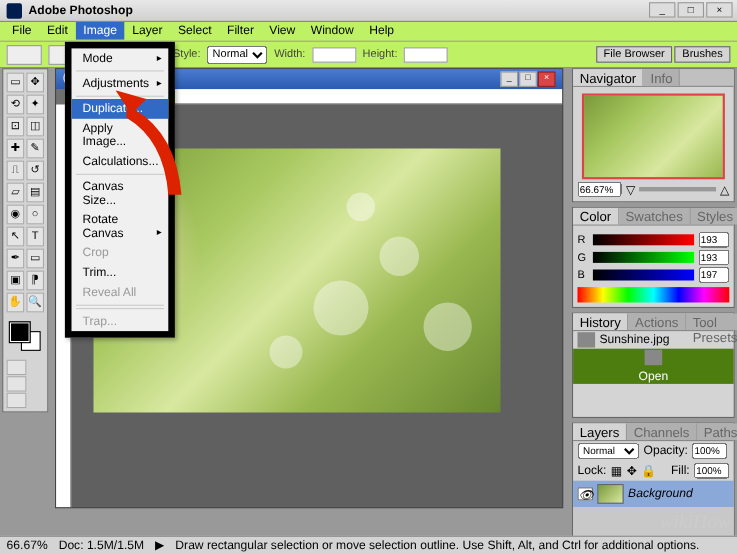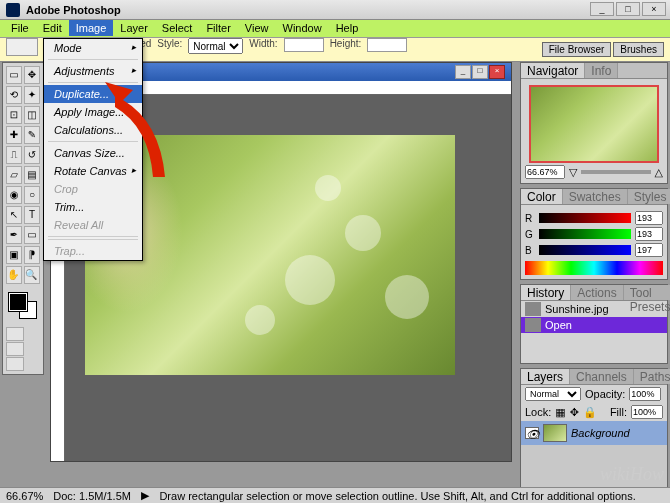--- a/index.html
+++ b/index.html
@@ -5,36 +5,36 @@
 *{margin:0;padding:0;box-sizing:border-box;font-family:Tahoma,Arial,sans-serif;font-size:11px;}
 body{width:670px;height:503px;background:#999;overflow:hidden;position:relative;}
 .titlebar{background:linear-gradient(#e8e8e8,#d0d0d0);height:20px;display:flex;align-items:center;padding:0 6px;border-bottom:1px solid #888;}
 .titlebar .logo{width:14px;height:14px;background:#001d4d;border-radius:2px;margin-right:6px;display:inline-block;}
 .titlebar .ttl{font-weight:bold;}
 .winbtns{position:absolute;right:4px;top:2px;display:flex;gap:2px;}
 .winbtn{width:24px;height:14px;background:#ddd;border:1px solid #999;font-size:9px;text-align:center;line-height:12px;}
 .menubar{background:#bef264;height:18px;display:flex;align-items:flex-start;padding:0 4px;border-bottom:1px solid #999;}
 .menubar span{padding:2px 7px;cursor:default;}
 .menubar span.active{background:#316ac5;color:#fff;}
-.optbar{background:#fef9c3;height:24px;display:flex;padding:0 6px;border-bottom:1px solid #888;gap:6px;}
+.optbar{background:#bef264;height:24px;display:flex;align-items:center;padding:0 6px;border-bottom:1px solid #888;gap:6px;}
 .optbar .sel{width:32px;height:18px;background:#eee;border:1px solid #999;}
 .optbar .chk{width:11px;height:11px;border:1px solid #666;background:#fff;}
 .optbar label{font-size:10px;color:#444;}
 .optbar select{font-size:10px;height:16px;}
 .optbar input[type=text]{width:40px;height:14px;font-size:10px;border:1px solid #999;}
 .workspace{position:absolute;top:62px;left:0;right:0;bottom:16px;background:#999;}
 .toolbox{position:absolute;left:2px;top:0;width:42px;background:#d4d4d4;border:1px solid #666;padding:2px;}
 .toolbox .trow{display:flex;}
 .toolbox .tool{width:18px;height:18px;border:1px solid #aaa;background:#e4e4e4;margin:1px;font-size:10px;text-align:center;line-height:16px;}
 .toolbox .colors{margin-top:6px;height:30px;position:relative;}
 .toolbox .fg{width:18px;height:18px;background:#000;border:1px solid #fff;outline:1px solid #000;position:absolute;left:4px;top:2px;}
 .toolbox .bg{width:18px;height:18px;background:#fff;border:1px solid #000;position:absolute;left:14px;top:10px;}
 .toolbox .extras{margin-top:6px;}
 .toolbox .extras div{width:18px;height:14px;background:#e4e4e4;border:1px solid #aaa;margin:1px;}
-.dropdown{position:absolute;left:43px;top:38px;width:100px;background:#f0f0f0;border:1px solid #000000;box-shadow:2px 2px 4px rgba(0,0,0,.3);z-index:100;font-style:italic;}
+.dropdown{position:absolute;left:59px;top:38px;width:100px;background:#f0f0f0;border:6px solid #000000;box-shadow:2px 2px 4px rgba(0,0,0,.3);z-index:100;}
 .dropdown .item{padding:3px 10px;font-size:11px;position:relative;}
 .dropdown .item.sub::after{content:"▸";position:absolute;right:6px;font-size:9px;}
 .dropdown .item.disabled{color:#999;}
 .dropdown .item.highlight{background:#316ac5;color:#fff;}
 .dropdown hr{border:none;border-top:1px solid #ccc;margin:2px 4px;}
 .docwin{position:absolute;left:50px;top:0;width:462px;height:400px;background:#707070;border:1px solid #444;}
 .docwin .dtitle{background:linear-gradient(#4a7bd0,#2a5bb0);height:18px;color:#fff;font-size:10px;padding:2px 6px;display:flex;justify-content:space-between;}
 .docwin .dtitle .dbtns{display:flex;gap:1px;}
 .docwin .dtitle .dbtn{width:16px;height:14px;background:#d44;border:1px solid #822;font-size:8px;text-align:center;color:#fff;}
 .docwin .dtitle .dbtn.min{background:#ddd;color:#000;border-color:#999;}
@@ -55,21 +55,21 @@
 .nav-zoom{display:flex;align-items:center;gap:4px;margin-top:2px;}
 .nav-zoom input{width:40px;font-size:9px;}
 .nav-zoom .slider{flex:1;height:4px;background:#999;}
 .color-sliders .sl{display:flex;align-items:center;gap:4px;margin:2px 0;}
 .color-sliders .sl span:first-child{width:10px;font-size:10px;}
 .color-sliders .sl .bar{flex:1;height:10px;}
 .color-sliders .sl input{width:28px;font-size:9px;}
 .spectrum{height:14px;background:linear-gradient(90deg,#f00,#ff0,#0f0,#0ff,#00f,#f0f,#f00);margin-top:4px;}
 .hist-row{display:flex;align-items:center;gap:4px;padding:1px 4px;font-size:10px;}
 .hist-row .ico{width:16px;height:14px;background:#888;}
-.hist-row.sel{background:#6d28d9;color:#fff;}
+.hist-row.sel{background:#4d7c0f;color:#fff;flex-direction:column;}
 .layers .opts{display:flex;gap:4px;padding:2px 4px;font-size:9px;align-items:center;}
 .layers .opts select{font-size:9px;width:56px;}
 .layers .opts input{width:32px;font-size:9px;}
 .layers .row{display:flex;align-items:center;gap:4px;padding:3px 4px;background:#8aa8d8;font-size:10px;font-style:italic;}
 .layers .row .eye{width:14px;height:12px;background:#fff;border:1px solid #666;}
 .layers .row .th{width:24px;height:18px;background:linear-gradient(135deg,#7a9a3a,#d8e8a0);border:1px solid #666;}
 .layers .footer{display:flex;justify-content:flex-end;gap:2px;padding:2px;background:#c0c0c0;}
 .layers .footer span{width:14px;height:12px;background:#d4d4d4;border:1px solid #888;}
 .topbtns{position:absolute;right:6px;top:42px;display:flex;gap:2px;}
 .topbtns span{background:#d4d4d4;border:1px solid #666;padding:1px 6px;font-size:10px;}

